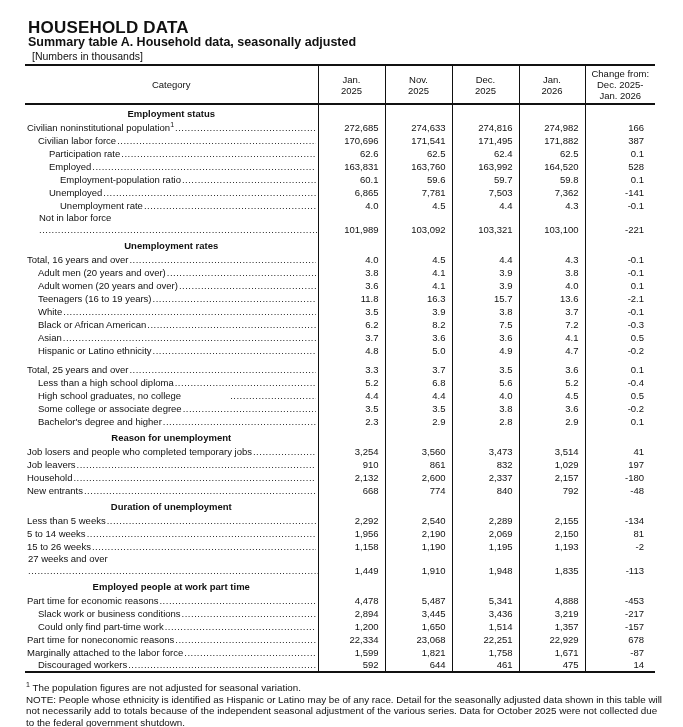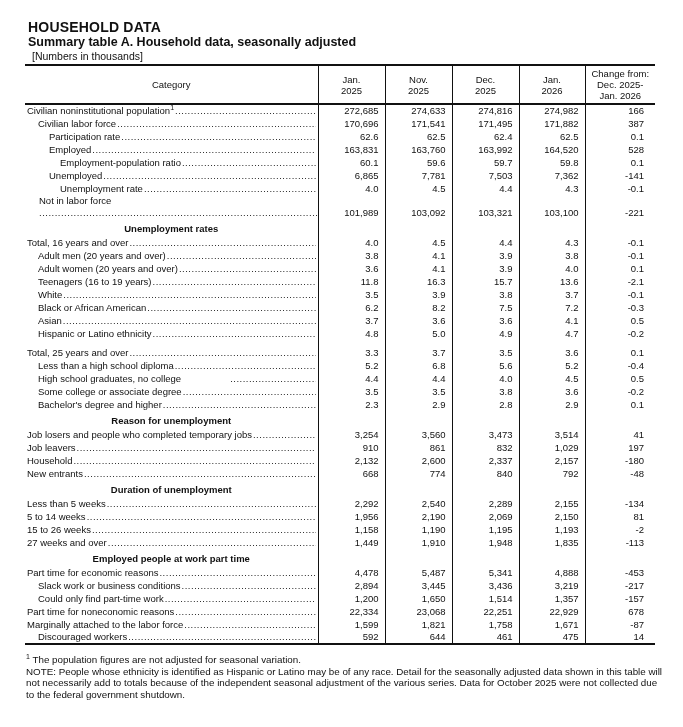--- a/index.html
+++ b/index.html
@@ -6,21 +6,21 @@
   html, body {
     margin: 0; padding: 0;
     background: #ffffff;
     color: #111111;
     font-family: "Liberation Sans", sans-serif;
   }
   body { width: 683px; height: 727px; overflow: hidden; }
   .page { padding: 20px 0 0 25px; width: 660px; }
 
   .doc-header { padding-left: 3px; }
-  .kicker  { font-weight: bold; font-size: 14px; line-height: 15px; letter-spacing: 0.2px; }
+  .kicker  { font-weight: bold; font-size: 17px; line-height: 15px; letter-spacing: 0.2px; }
   .title   { font-weight: bold; font-size: 12.5px; line-height: 15px; }
   .units   { font-size: 10.5px; line-height: 13px; padding-left: 4px; }
 
   table.data-table {
     border-collapse: collapse;
     table-layout: fixed;
     width: 630px;
     margin-top: 1px;
     border-top: 2px solid #111;
     border-bottom: 2px solid #111;
@@ -98,20 +98,28 @@
         <tr>
           <th class="cat-head">Category</th>
           <th class="col-head">Jan.<br>2025</th>
           <th class="col-head">Nov.<br>2025</th>
           <th class="col-head">Dec.<br>2025</th>
           <th class="col-head">Jan.<br>2026</th>
           <th class="col-head">Change from:<br>Dec. 2025-<br>Jan. 2026</th>
         </tr>
       </thead>
     <tbody id="table-body">
+        <tr class="section-row">
+          <td class="section-heading">Employment status</td>
+          <td class="num"></td>
+          <td class="num"></td>
+          <td class="num"></td>
+          <td class="num"></td>
+          <td class="num"></td>
+        </tr>
         <tr>
           <td class="cat">
             <div class="cat-inner" style="padding-left: 2px;">
               <span class="cat-label">Civilian noninstitutional population<sup>1</sup></span>
               <span class="leader"></span>
             </div>
           </td>
           <td class="num">272,685</td>
           <td class="num">274,633</td>
           <td class="num">274,816</td>
@@ -496,21 +504,21 @@
             </div>
           </td>
           <td class="num">1,158</td>
           <td class="num">1,190</td>
           <td class="num">1,195</td>
           <td class="num">1,193</td>
           <td class="num">-2</td>
         </tr>
         <tr>
           <td class="cat">
-            <div class="cat-inner" style="padding-left: 2px;">
+            <div class="cat-inner" style="padding-left: 2px; flex-direction: column;">
               <span class="cat-label">27 weeks and over</span>
               <span class="leader"></span>
             </div>
           </td>
           <td class="num">1,449</td>
           <td class="num">1,910</td>
           <td class="num">1,948</td>
           <td class="num">1,835</td>
           <td class="num">-113</td>
         </tr>

